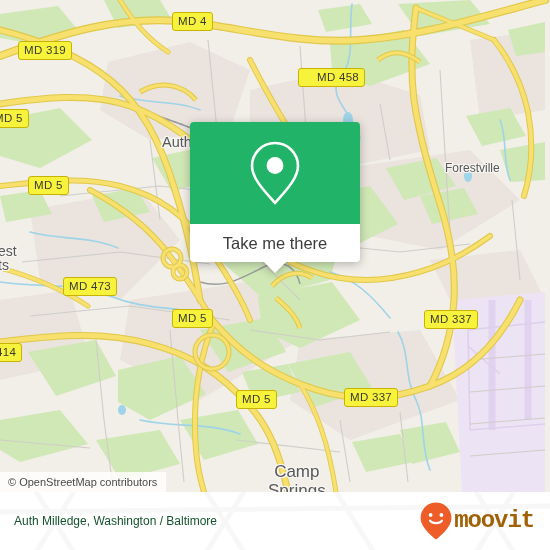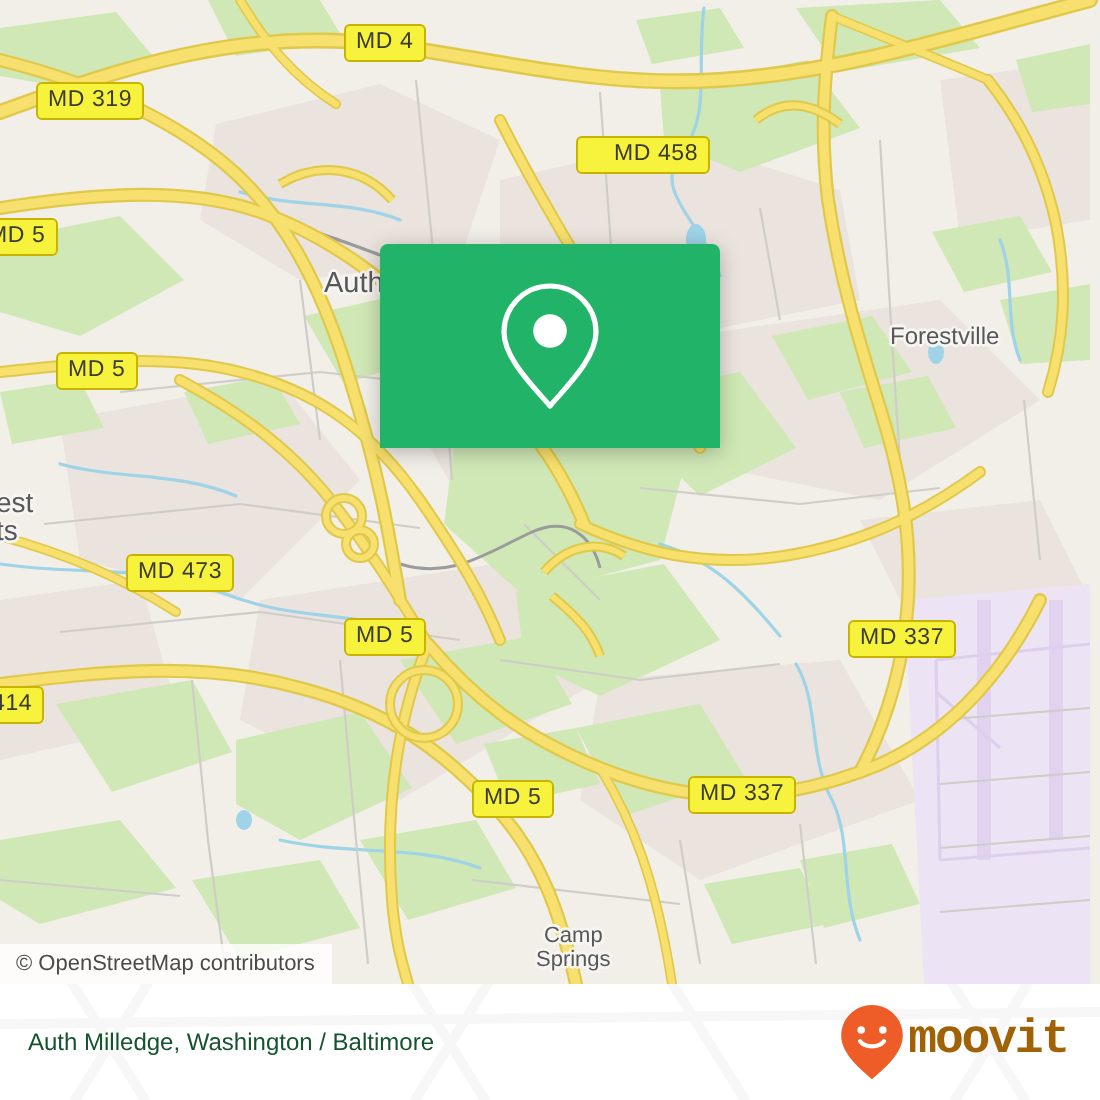--- a/index.html
+++ b/index.html
@@ -319,48 +319,52 @@
         <path d="M272,286 C284,272 300,270 312,278"></path>
         <path d="M436,320 C448,310 462,312 470,324"></path>
         <path d="M420,62 C404,50 390,50 378,60"></path>
         <path d="M276,298 C288,308 296,316 300,328"></path>
       </g>
     </svg>
 
     <div id="shield-layer">
         <div class="shield" style="left: 172px; top: 12px;">MD 4</div>
         <div class="shield" style="left: 18px; top: 41px;">MD 319</div>
-        <div class="shield" style="left: 288px; top: 68px; padding-left: 18px;">MD 458</div>
+        <div class="shield" style="left: 298px; top: 68px; padding-left: 18px;">MD 458</div>
         <div class="shield" style="left: -12px; top: 109px;">MD 5</div>
         <div class="shield" style="left: 28px; top: 176px;">MD 5</div>
         <div class="shield" style="left: 63px; top: 277px;">MD 473</div>
         <div class="shield" style="left: 172px; top: 309px;">MD 5</div>
         <div class="shield" style="left: 424px; top: 310px;">MD 337</div>
         <div class="shield" style="left: -10px; top: 343px;">414</div>
         <div class="shield" style="left: 236px; top: 390px;">MD 5</div>
         <div class="shield" style="left: 344px; top: 388px;">MD 337</div>
       </div>
 
     <div id="place-layer">
         <div class="place" style="left: 162px; top: 134px; font-size: 14.5px;">Auth</div>
         <div class="place" style="left: 445px; top: 161px; font-size: 12px;">Forestville</div>
         <div class="place" style="left: -2px; top: 243px; font-size: 14px;">est</div>
         <div class="place" style="left: -2px; top: 257px; font-size: 14px;">ts</div>
-        <div class="place two" style="left: 268px; top: 462px; font-size: 11px;">
+        <div class="place two" style="left: 268px; top: 462px; font-size: 17px;">
           <div>Camp</div>
           <div>Springs</div>
         </div>
       </div>
 
     <div id="popup">
       <div id="popup-image">
         <svg width="58" height="70" viewBox="0 0 58 70">
           <path d="M29,5 C16.3,5 6,15.3 6,28 C6,41 20,54.5 29,65 C38,54.5 52,41 52,28 C52,15.3 41.7,5 29,5 Z" fill="none" stroke="#ffffff" stroke-width="2.6" stroke-linejoin="round"></path>
           <circle cx="29" cy="27.5" r="8.4" fill="#ffffff"></circle>
         </svg>
+      </div>
+      <div id="popup-cta">
+        <span>Take me there</span>
+        <span id="popup-tail"></span>
       </div>
     </div>
 
     <div id="attribution">© OpenStreetMap contributors</div>
   </div>
 
   <div id="footer">
     <svg id="footer-watermark" viewBox="0 0 550 58" preserveAspectRatio="none">
       <g stroke="#f1f1f1" stroke-width="5" fill="none">
         <path d="M30,-10 L80,70"></path>

